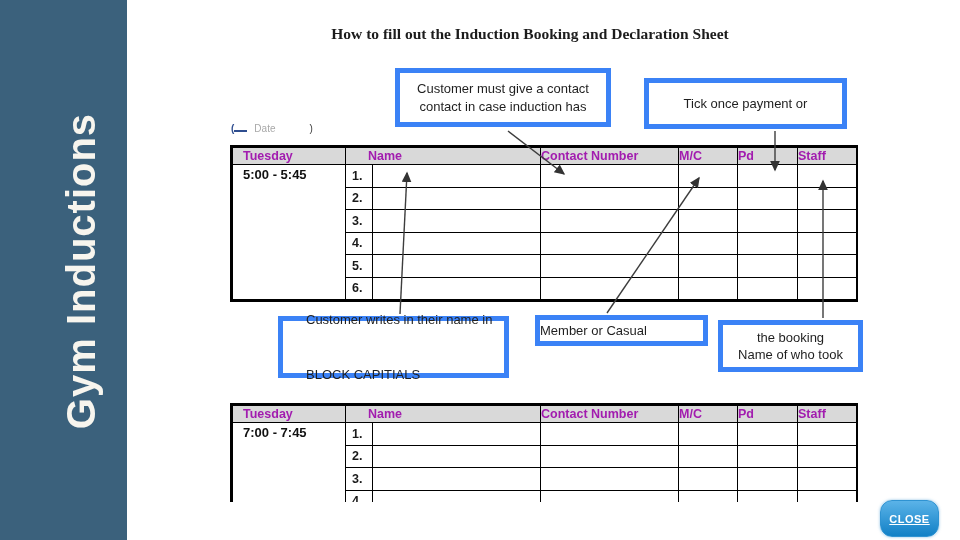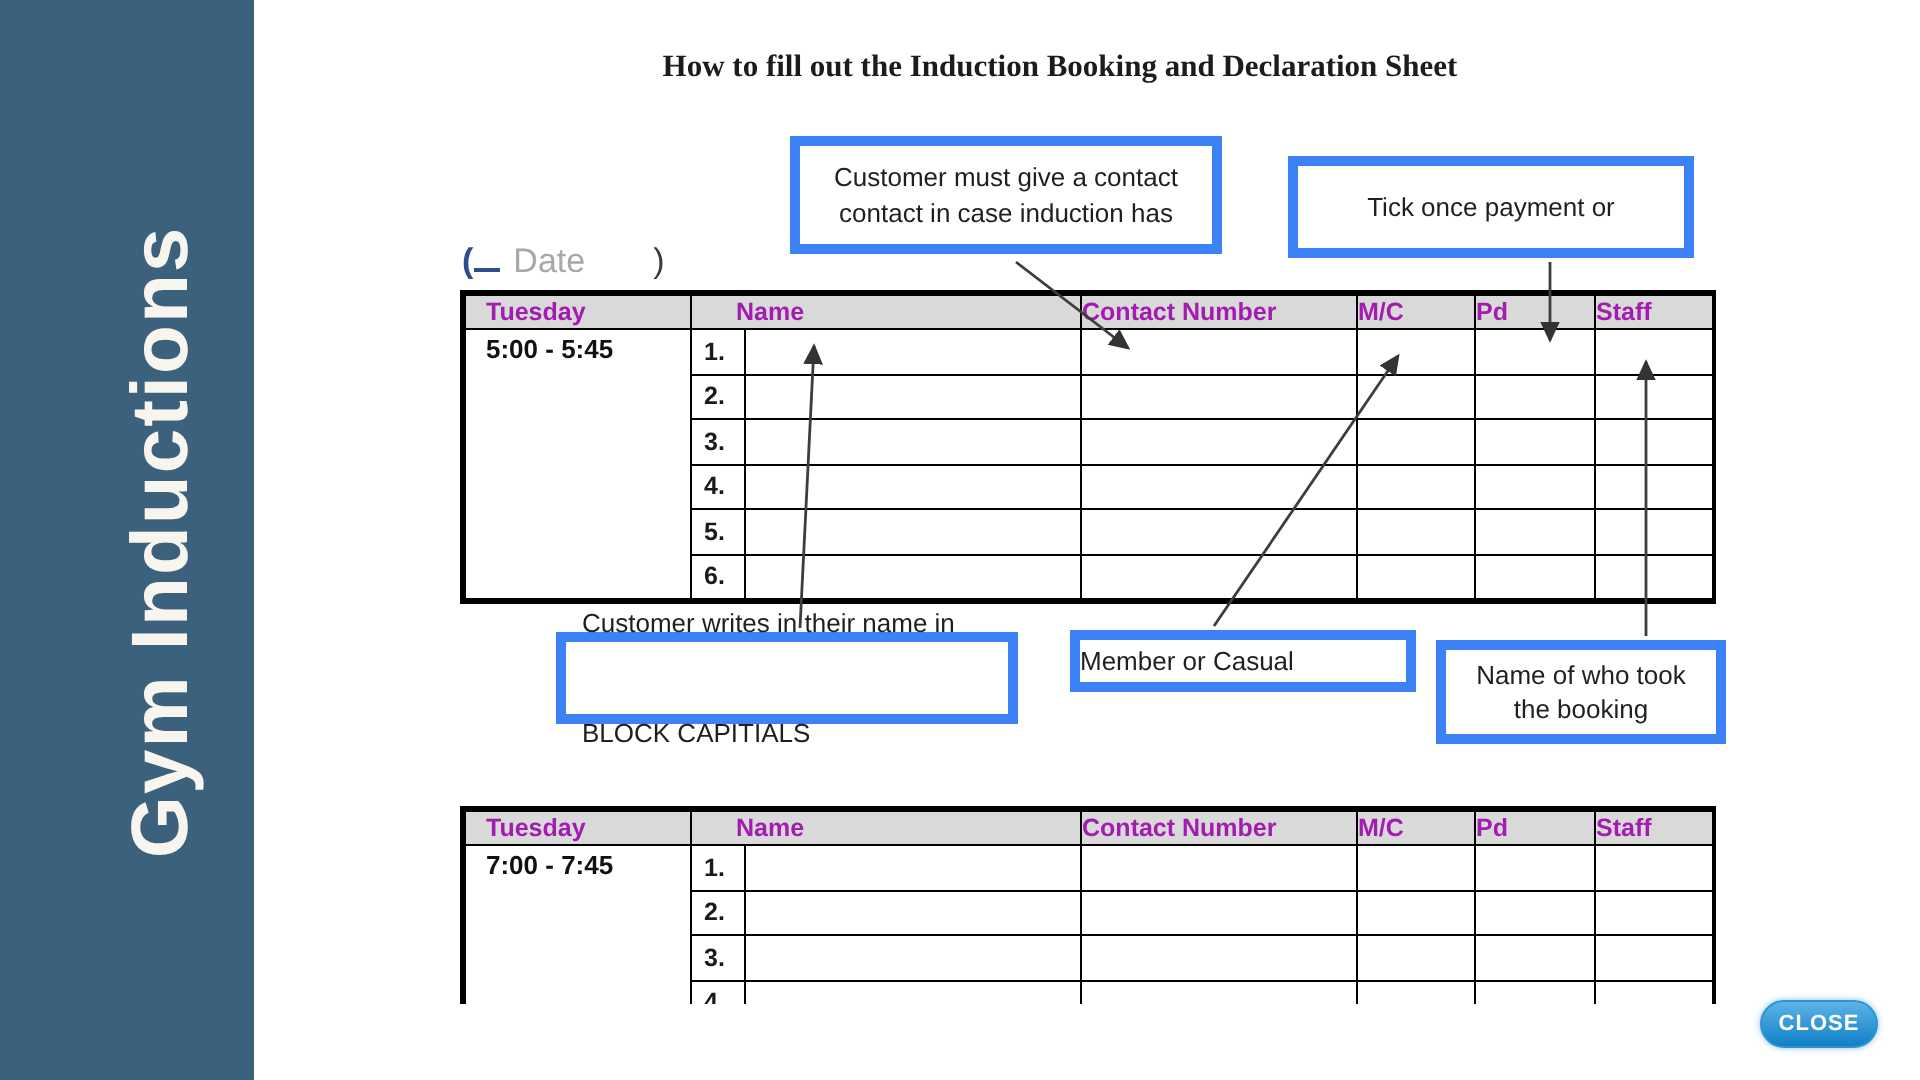--- a/index.html
+++ b/index.html
@@ -40,28 +40,28 @@
     position: absolute;
     border: 5px solid #3b82f6;
     background: #fff;
     color: #1f1f1f;
     font-size: 13px; line-height: 1.32;
     display: flex; flex-direction: column; justify-content: center;
   }
   .callout .co-line { display: block; }
   .co-contact { left: 395px; top: 68px;  width: 216px; height: 59px; text-align: center; }
   .co-payment { left: 644px; top: 78px;  width: 203px; height: 51px; text-align: center; }
-  .co-name    { left: 278px; top: 316px; width: 231px; height: 46px; text-align: left; padding-left: 8px; gap: 37px; }
+  .co-name    { left: 278px; top: 316px; width: 231px; height: 62px; text-align: left; padding-left: 23px; gap: 37px; }
   .co-member  { left: 535px; top: 315px; width: 173px; height: 31px; text-align: left; }
   .co-staff   { left: 718px; top: 320px; width: 145px; height: 52px; text-align: center; }
 
   
   .date-line {
     position: absolute; left: 231px; top: 121px;
-    font-size: 17px; height: 18px;
+    font-size: 10px; height: 18px;
   }
   .paren-open { color: var(--date-accent, #2e4d8f); font-weight: bold; }
   .date-blank {
     display: inline-block; width: 13px; height: 11px;
     border-bottom: 2px solid var(--date-accent, #2e4d8f);
     margin-right: 7px;
   }
   .date-ph { color: var(--placeholder-gray, #a8a8a8); }
   .paren-close { color: #3a3a3a; margin-left: 34px; }
 
@@ -96,28 +96,29 @@
   
   .arrows {
     position: absolute; left: 0; top: 0;
     width: 960px; height: 540px;
     pointer-events: none;
   }
 
   
   .close-btn {
     position: absolute; left: 880px; top: 500px;
-    width: 59px; height: 24px;
+    width: 59px; height: 37px;
     border: 1px solid #2f93d2;
     border-radius: 12px;
     background: linear-gradient(var(--close-top, #5bb3e8), var(--close-bottom, #1180c6));
     color: #ffffff; font-family: "Liberation Sans", sans-serif;
     font-size: 11px; font-weight: bold; letter-spacing: 0.5px;
     cursor: pointer;
     box-shadow: 0 0 3px rgba(60,150,210,0.6);
+    text-decoration: underline;
   }
 </style>
 </head>
 <body>
 
 <div class="sidebar">
   <div class="sidebar-title">Gym Inductions</div>
 </div>
 
 <h1 class="slide-title">How to fill out the Induction Booking and Declaration Sheet</h1>
@@ -281,17 +282,17 @@
   <span class="co-line">Tick once payment or</span>
 </div>
 <div class="callout co-name">
   <span class="co-line">Customer writes in their name in</span>
   <span class="co-line">BLOCK CAPITIALS</span>
 </div>
 <div class="callout co-member">
   <span class="co-line">Member or Casual</span>
 </div>
 <div class="callout co-staff">
+  <span class="co-line">the booking</span>
   <span class="co-line">Name of who took</span>
-  <span class="co-line">the booking</span>
 </div>
 
 <button class="close-btn">CLOSE</button>
 
 </body></html>

